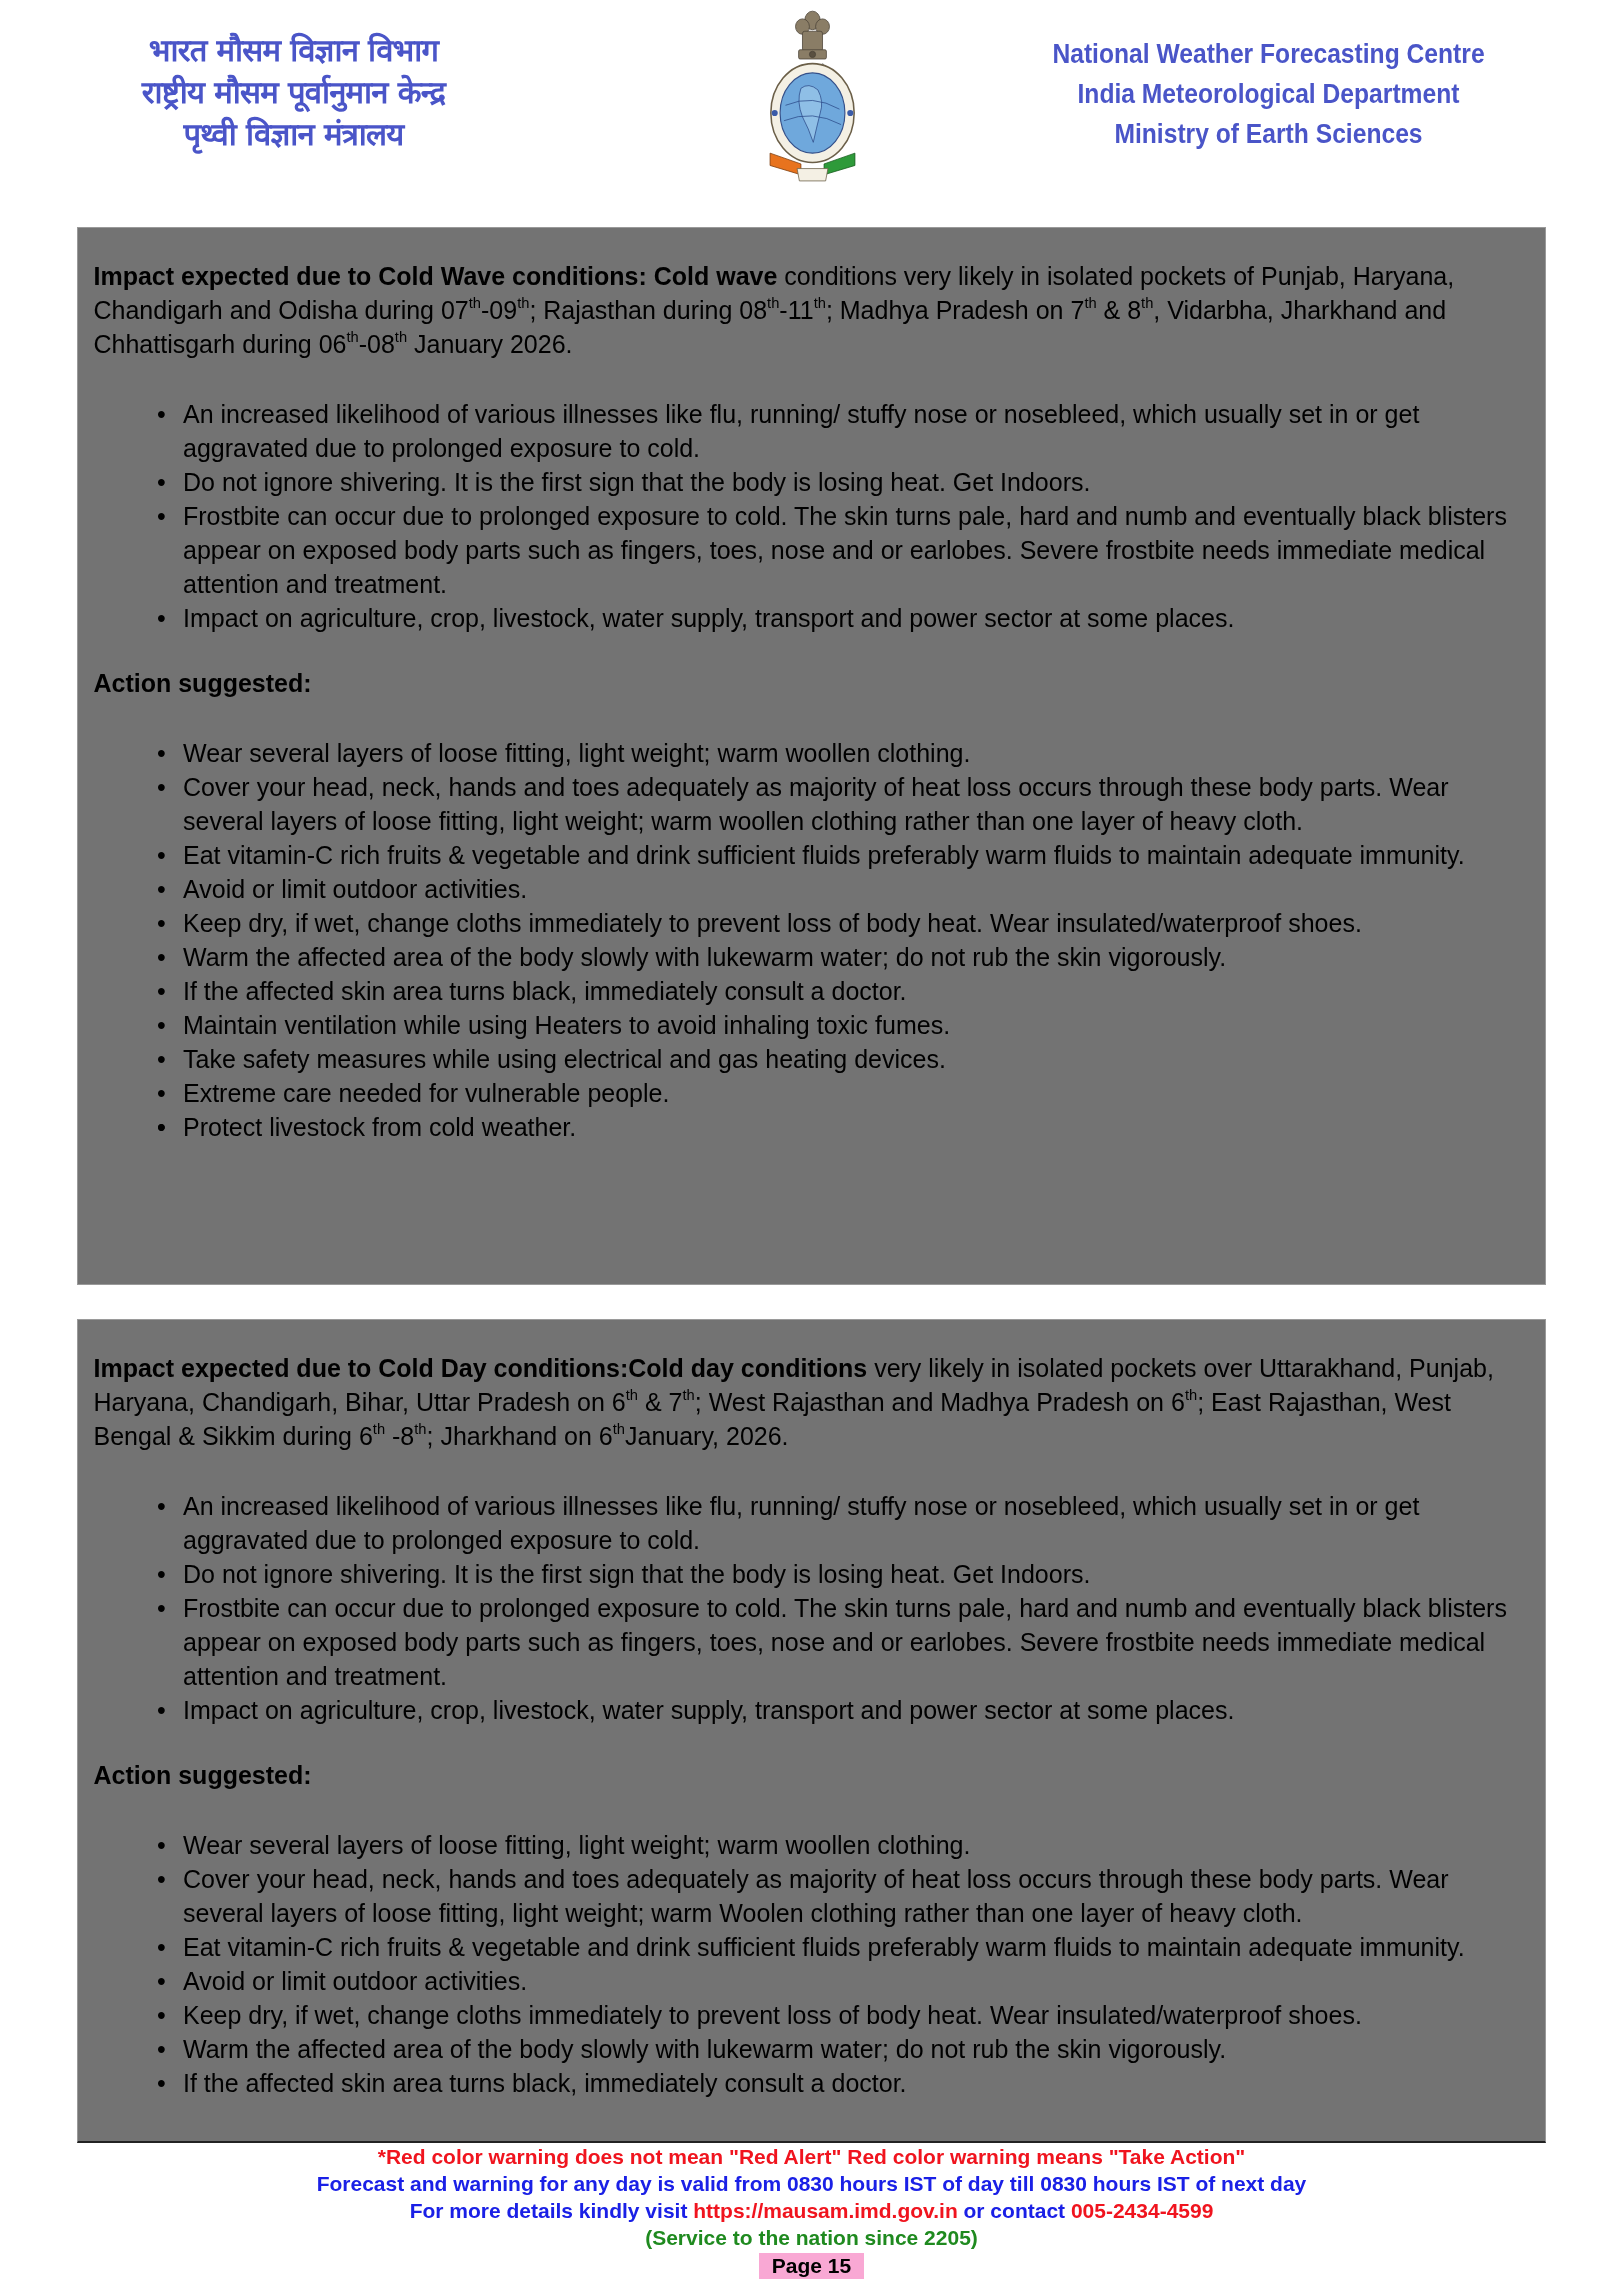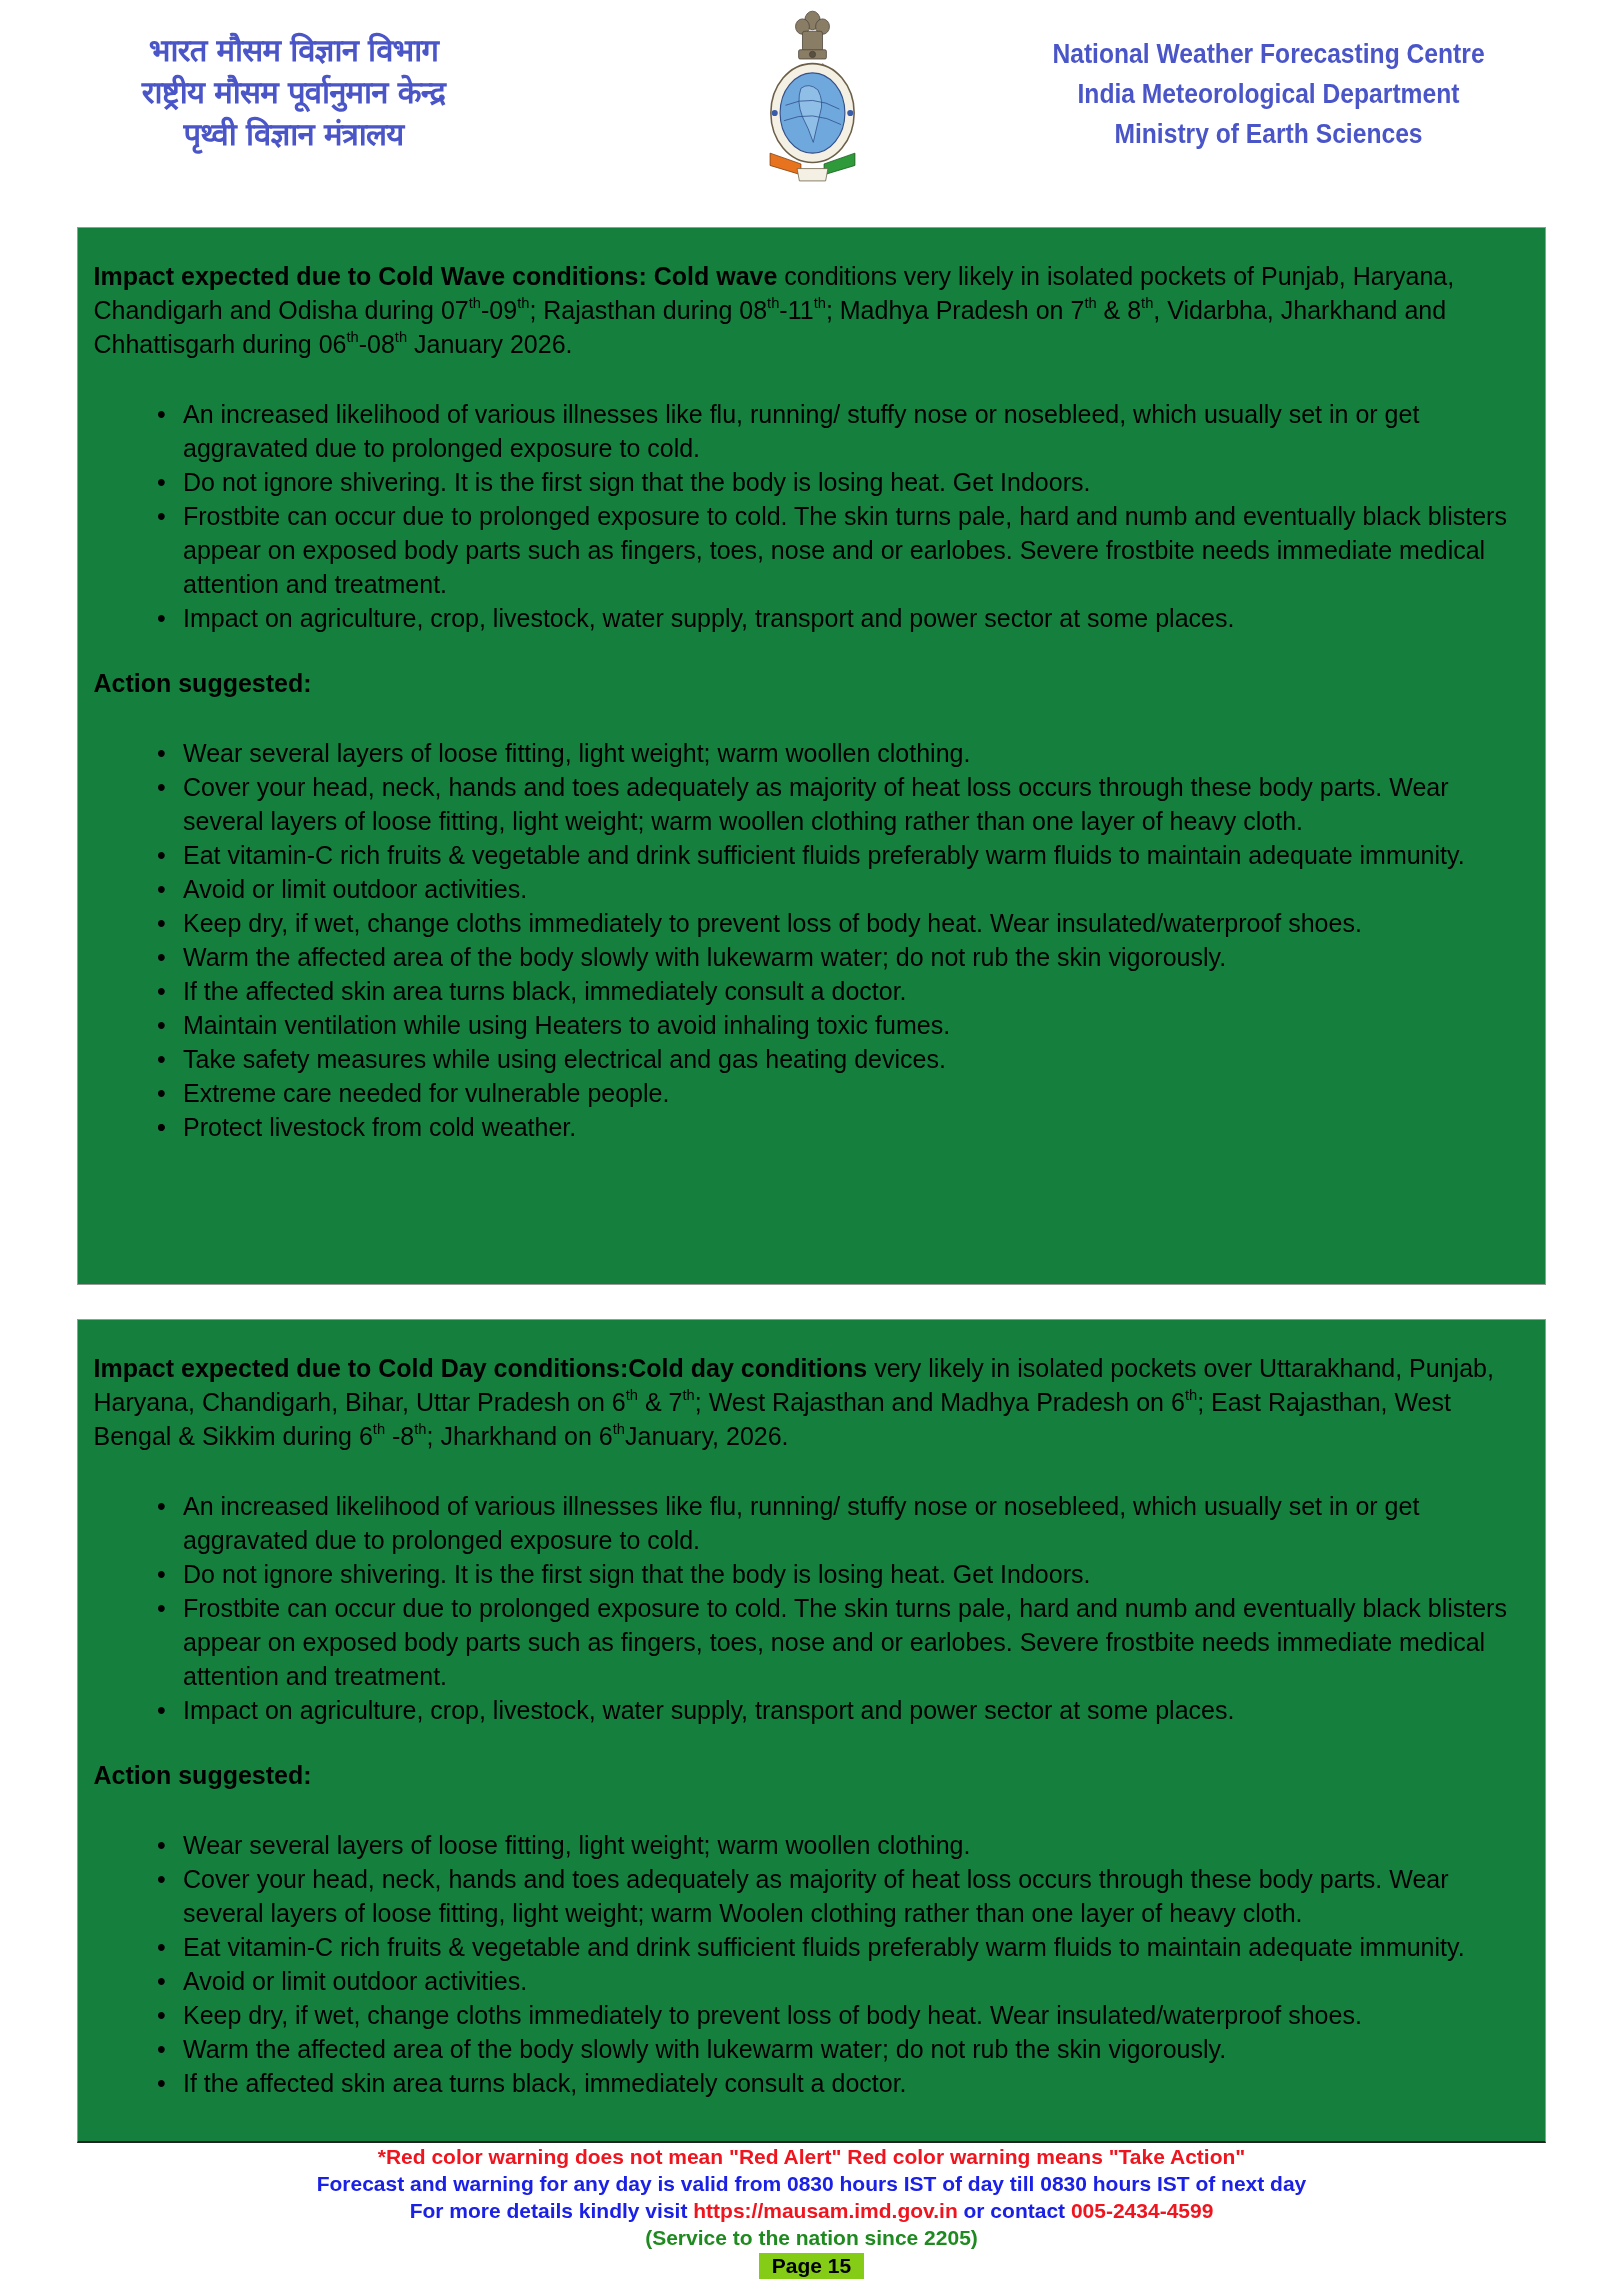--- a/index.html
+++ b/index.html
@@ -7,39 +7,39 @@
          font-family: "Liberation Sans", sans-serif; color: #000; }
   .header { position: absolute; left: 0; top: 0; width: 1624px; height: 201px; }
   .hindi { position: absolute; left: 77px; top: 29px; width: 433px; text-align: center;
            color: #4a55c8; font-family: "DejaVu Sans", sans-serif; font-weight: bold;
            font-size: 31px; line-height: 42px; letter-spacing: -0.8px; }
   .english { position: absolute; left: 990px; top: 34px; width: 557px; text-align: center;
              color: #4a55c8; font-family: "Liberation Sans", sans-serif; font-weight: bold;
              font-size: 28px; line-height: 40px; transform: scaleX(0.88); transform-origin: center; }
   .emblem { position: absolute; left: 762px; top: 4.6px; width: 101px; height: 179px; }
 
-  .box { position: absolute; left: 77px; width: 1467px; border: 1.5px solid #9a9a9a; background: #15803d; }
+  .box { position: absolute; left: 77px; width: 1467px; border: 1.5px solid #9a9a9a; background: #737373; }
   .box1 { top: 227px; height: 1056px; }
   .box2 { top: 1319px; height: 821px; border-bottom: 2.3px solid #222; }
 
   .para { position: absolute; left: 15.5px; right: 18.6px; font-size: 25px; line-height: 34px; }
   .para b { font-weight: bold; }
   sup { font-size: 14.7px; line-height: 0; vertical-align: 10.8px; }
   .h { position: absolute; left: 15.5px; font-size: 25px; font-weight: bold; line-height: 34px; }
   ul.blist { position: absolute; left: 79px; right: 18.6px; margin: 0; padding: 0; list-style: none;
              font-size: 25px; line-height: 34px; }
   ul.blist li { position: relative; padding-left: 26px; }
   ul.blist li .dot { position: absolute; left: 0; top: 0; }
 
   .footer { position: absolute; left: 77px; width: 1469px; top: 2143px; text-align: center;
             font-weight: bold; font-size: 21px; line-height: 27px; }
   .red { color: #f0141e; }
   .blue { color: #1a20e6; }
   .green { color: #1f8a1f; }
-  .page-badge { display: inline-block; background: #84cc16; color: #000; padding: 0 12.4px;
+  .page-badge { display: inline-block; background: #f9a8d4; color: #000; padding: 0 12.4px;
                 font-size: 21px; line-height: 26px; margin-top: 1.5px; }
 </style>
 </head>
 <body>
 
 <div class="header">
   <div class="hindi">
     <div>भारत मौसम विज्ञान विभाग</div>
     <div>राष्ट्रीय मौसम पूर्वानुमान केन्द्र</div>
     <div>पृथ्वी विज्ञान मंत्रालय</div>

